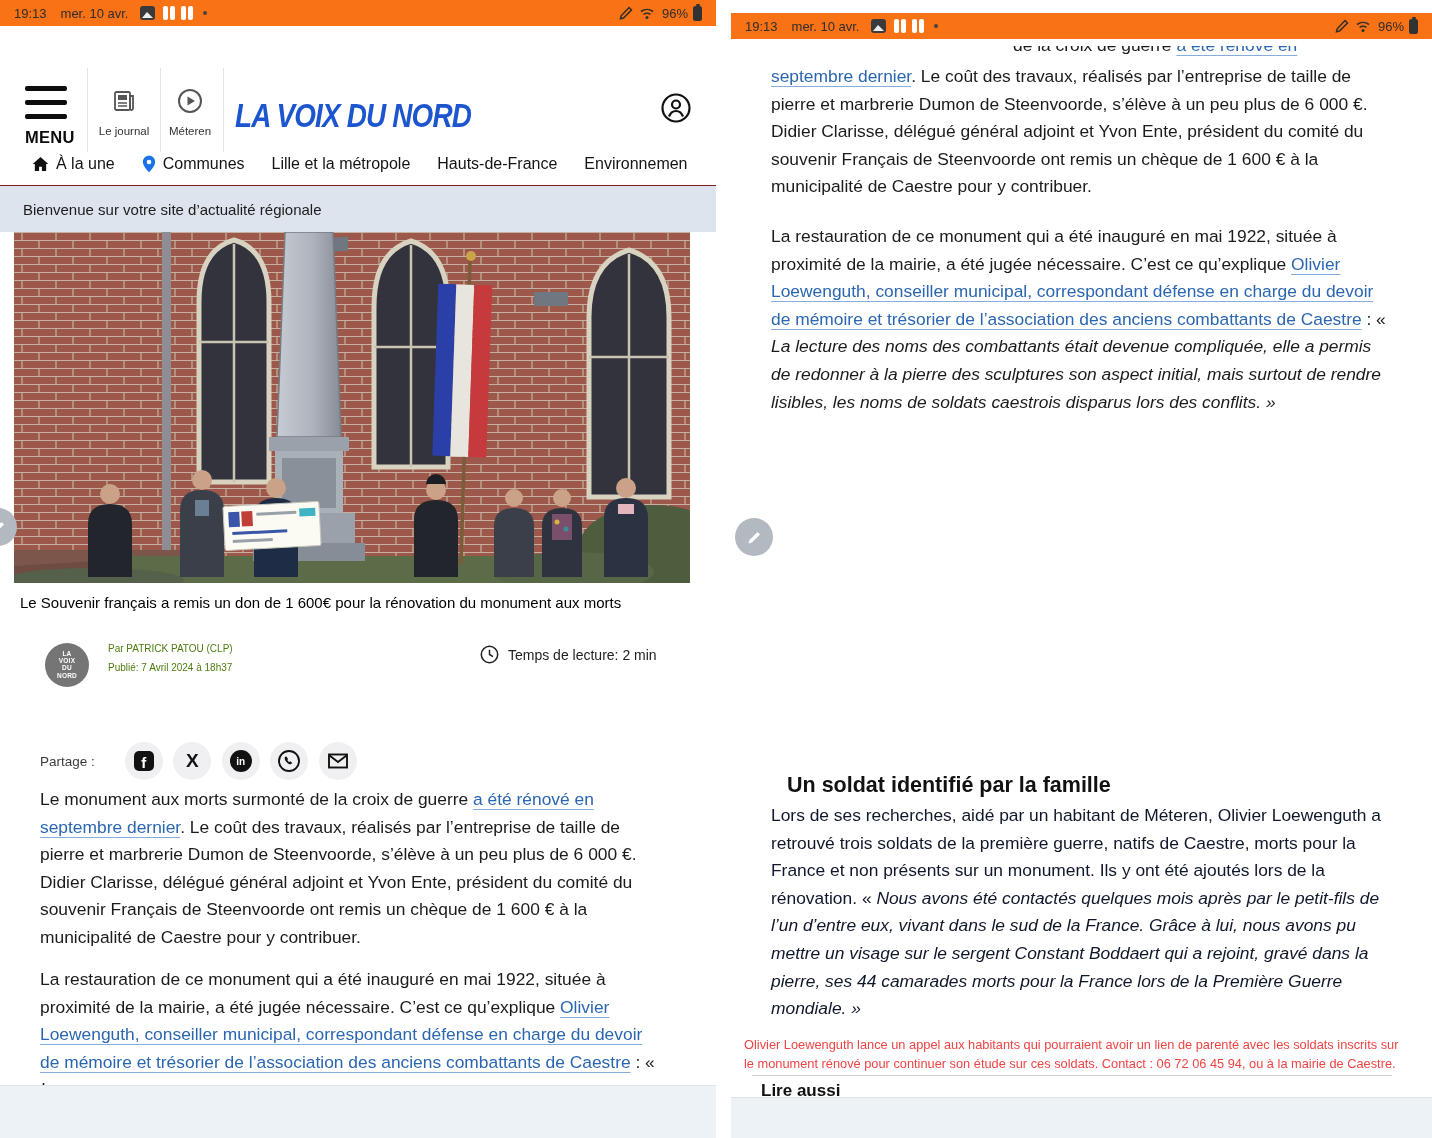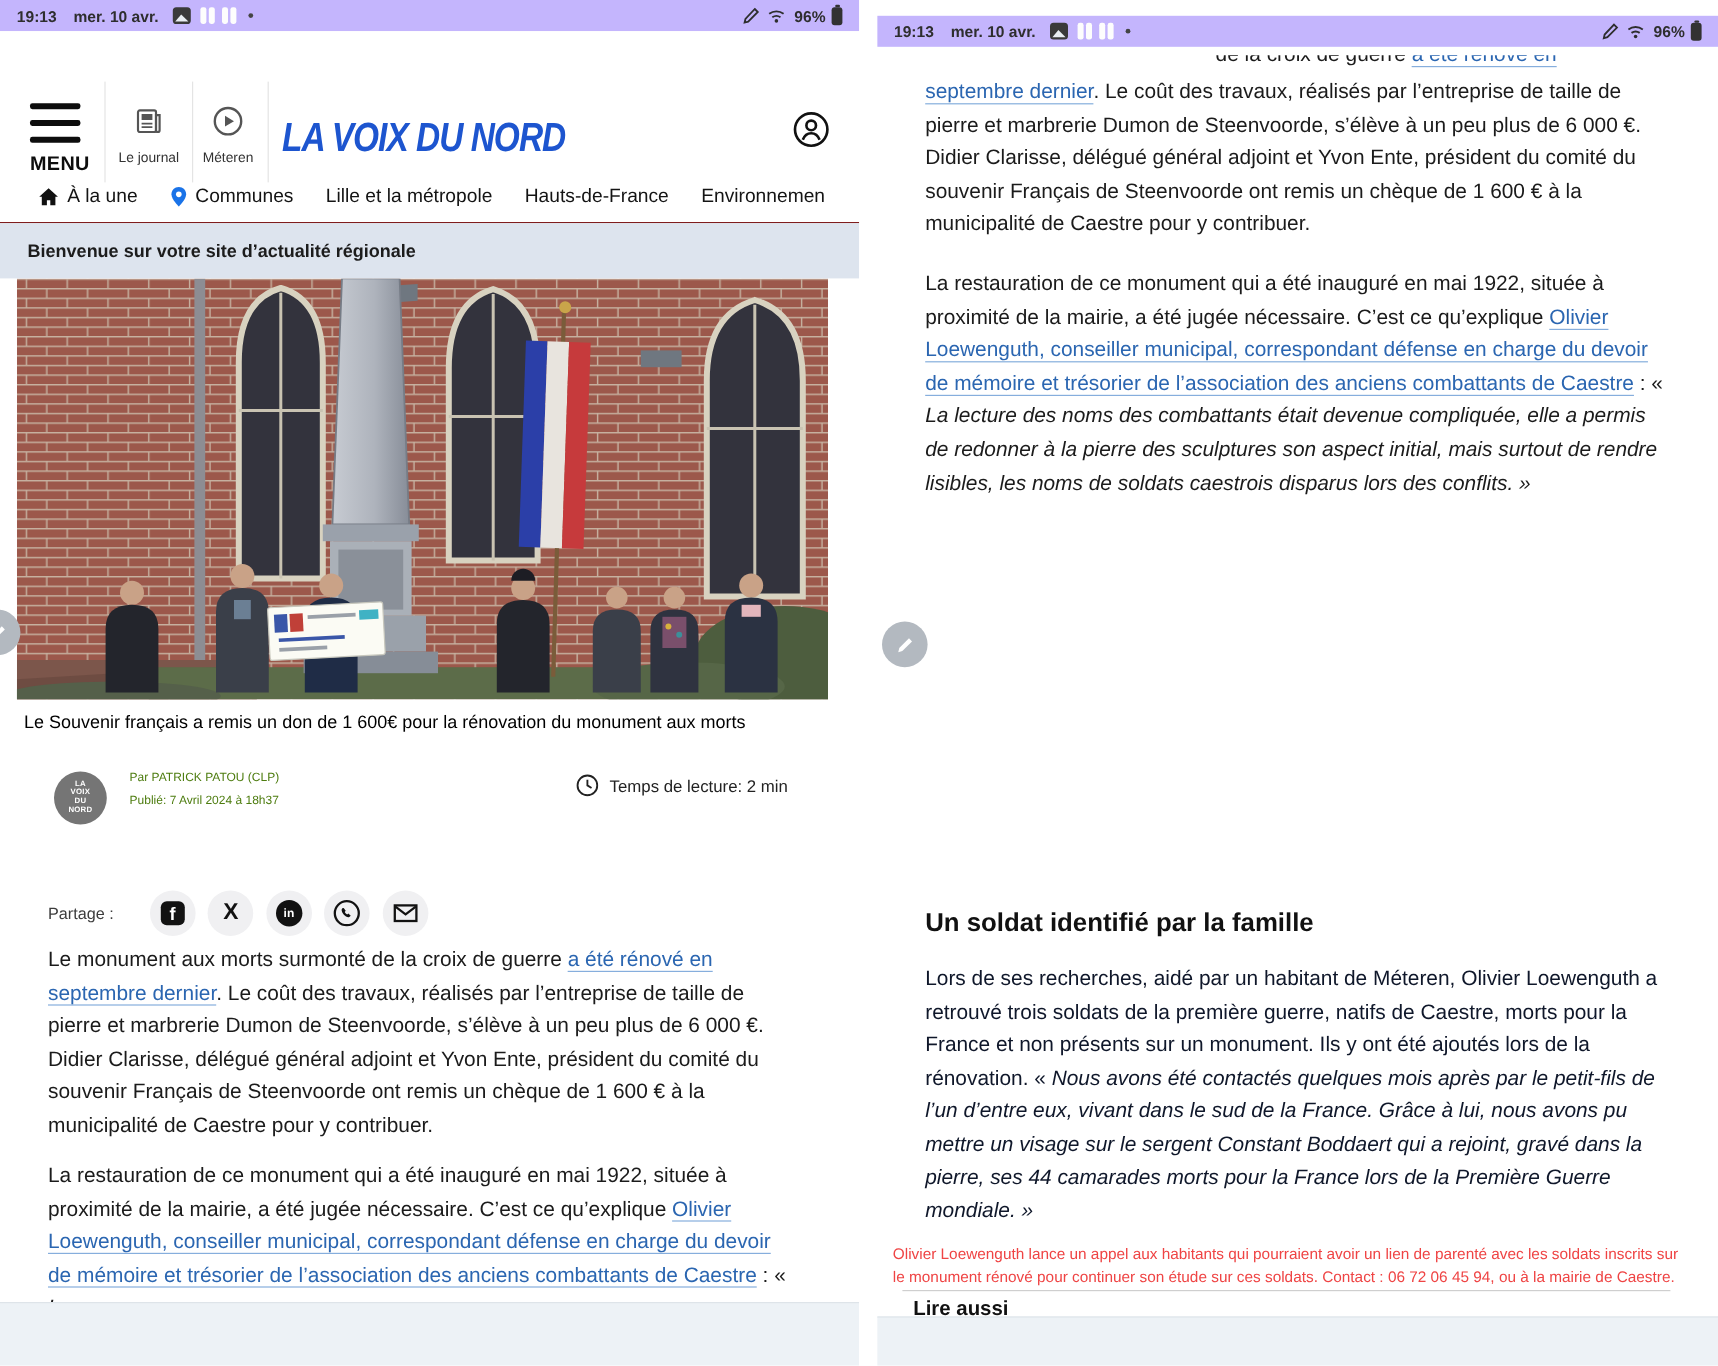--- a/index.html
+++ b/index.html
@@ -2,22 +2,22 @@
 <html><head>
 <meta charset="utf-8">
 <style>
   html,body{margin:0;padding:0;background:#fff;width:1432px;height:1138px;overflow:hidden;
     font-family:"Liberation Sans","DejaVu Sans",sans-serif;-webkit-font-smoothing:antialiased;}
   .panel{position:absolute;background:#fff;overflow:hidden;}
   #leftPanel{left:0;top:0;width:716px;height:1138px;}
   #rightPanel{left:731px;top:13px;width:701px;height:1125px;}
 
   
-  .sb{height:26px;background:#c4b5fd;display:flex;align-items:center;padding:0 14px;
-      font-size:13px;font-weight:bold;color:#2e2e2e;}
+  .sb{height:26px;background:#f97316;display:flex;align-items:center;padding:0 14px;
+      font-size:13px;font-weight:normal;color:#2e2e2e;}
   .sb .grow{flex:1;}
   .sb .t{margin-right:14px;}
   .sb .d{margin-right:12px;}
   .shot-ic{width:15px;height:14px;background:#3a3a3a;border-radius:3px;position:relative;margin-right:8px;overflow:hidden;}
   .shot-ic::after{content:"";position:absolute;left:2px;bottom:2px;border-left:5px solid transparent;
       border-right:6px solid transparent;border-bottom:6px solid #e9eef2;}
   .split-pair{display:flex;gap:2px;margin-right:6px;}
   .split-pair i{width:5px;height:14px;background:#fdfdfd;border-radius:2px;}
   .sb-dot{width:4px;height:4px;background:#444;border-radius:50%;margin-left:4px;}
   .sb svg{display:block;}
@@ -37,21 +37,21 @@
   .logo{position:absolute;left:235px;top:70px;font-size:34px;font-weight:800;font-style:italic;
         color:#1d55cf;letter-spacing:-1px;transform:scaleX(.82);transform-origin:left center;white-space:nowrap;}
   .account{position:absolute;right:24px;top:66px;cursor:pointer;}
 
   
   .nav{height:43px;display:flex;align-items:center;padding:0 0 0 32px;border-bottom:1px solid #7f1d1d;font-size:16px;color:#141414;}
   .nav .item{display:flex;align-items:center;gap:7px;margin-right:27px;cursor:pointer;white-space:nowrap;}
   .nav .search{margin-left:auto;margin-right:50px;cursor:pointer;}
 
   .banner{height:46px;background:#dde4ee;display:flex;align-items:center;padding-left:23px;
-          font-size:15px;font-weight:bold;color:#1c1c1c;}
+          font-size:15px;font-weight:normal;color:#1c1c1c;}
 
   
   .photo{position:absolute;left:14px;top:232px;width:676px;height:351px;overflow:hidden;cursor:pointer;}
   .caption{position:absolute;left:20px;top:594px;width:660px;font-size:15px;color:#000000;}
 
   
   .byline{position:absolute;left:45px;top:641px;width:640px;height:56px;}
   .avatar{position:absolute;left:0;top:2px;width:44px;height:44px;border-radius:50%;background:#757575;
           color:#fff;display:flex;flex-direction:column;align-items:center;justify-content:center;line-height:1;}
   .avatar span{font-size:6.5px;font-weight:bold;letter-spacing:.2px;display:block;margin:.4px 0;}
@@ -418,21 +418,21 @@
     <span>La restauration de ce monument qui a été inauguré en mai 1922, située à proximité de la mairie, a été jugée nécessaire. C’est ce qu’explique </span><a class="alink">Olivier Loewenguth, conseiller municipal, correspondant défense en charge du devoir de mémoire et trésorier de l’association des anciens combattants de Caestre</a><span> : « </span><span class="q">La lecture des noms des combattants était devenue compliquée, elle a permis de redonner à la pierre des sculptures son aspect initial, mais surtout de rendre lisibles, les noms de soldats caestrois disparus lors des conflits. »</span>
   </div>
 
 
   <div class="edge-handle">
     <svg width="17" height="17" viewBox="0 0 20 20">
         <path d="M13.5 3.5 16.5 6.5 7 16l-4 1 1-4z" fill="#fff"></path>
       </svg>
   </div>
 
-  <h2 class="rp-h2" style="margin:0">Un soldat identifié par la famille</h2>
+  <h2 class="rp-h2" style="margin:16px">Un soldat identifié par la famille</h2>
 
   <div class="rp-p3">
     <span>Lors de ses recherches, aidé par un habitant de Méteren, Olivier Loewenguth a retrouvé trois soldats de la première guerre, natifs de Caestre, morts pour la France et non présents sur un monument. Ils y ont été ajoutés lors de la rénovation. « </span><span class="q">Nous avons été contactés quelques mois après par le petit-fils de l’un d’entre eux, vivant dans le sud de la France. Grâce à lui, nous avons pu mettre un visage sur le sergent Constant Boddaert qui a rejoint, gravé dans la pierre, ses 44 camarades morts pour la France lors de la Première Guerre mondiale. »</span>
   </div>
 
   <div class="rp-note">Olivier Loewenguth lance un appel aux habitants qui pourraient avoir un lien de parenté avec les soldats inscrits sur le monument rénové pour continuer son étude sur ces soldats. Contact : 06 72 06 45 94, ou à la mairie de Caestre.</div>
   <div class="rp-div"></div>
   <div class="rp-readalso">Lire aussi</div>
 
   <div class="dock">

